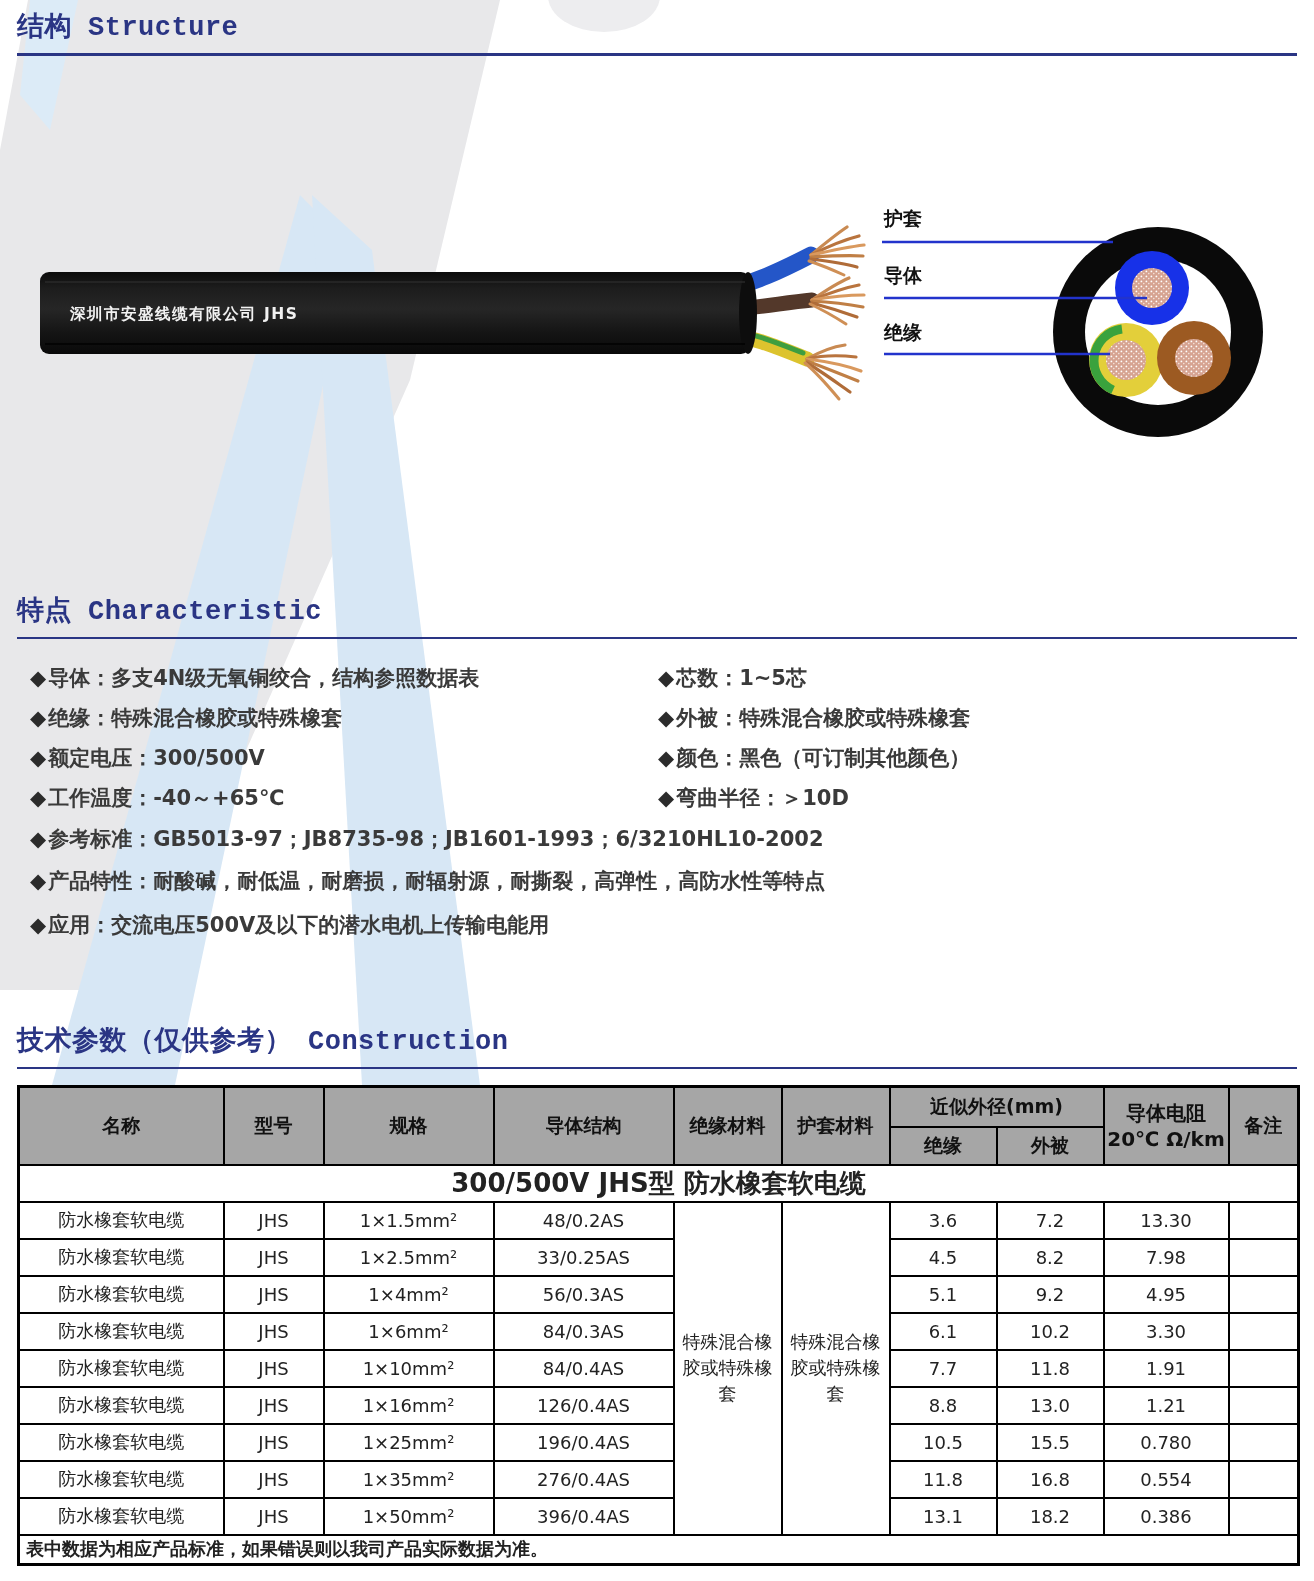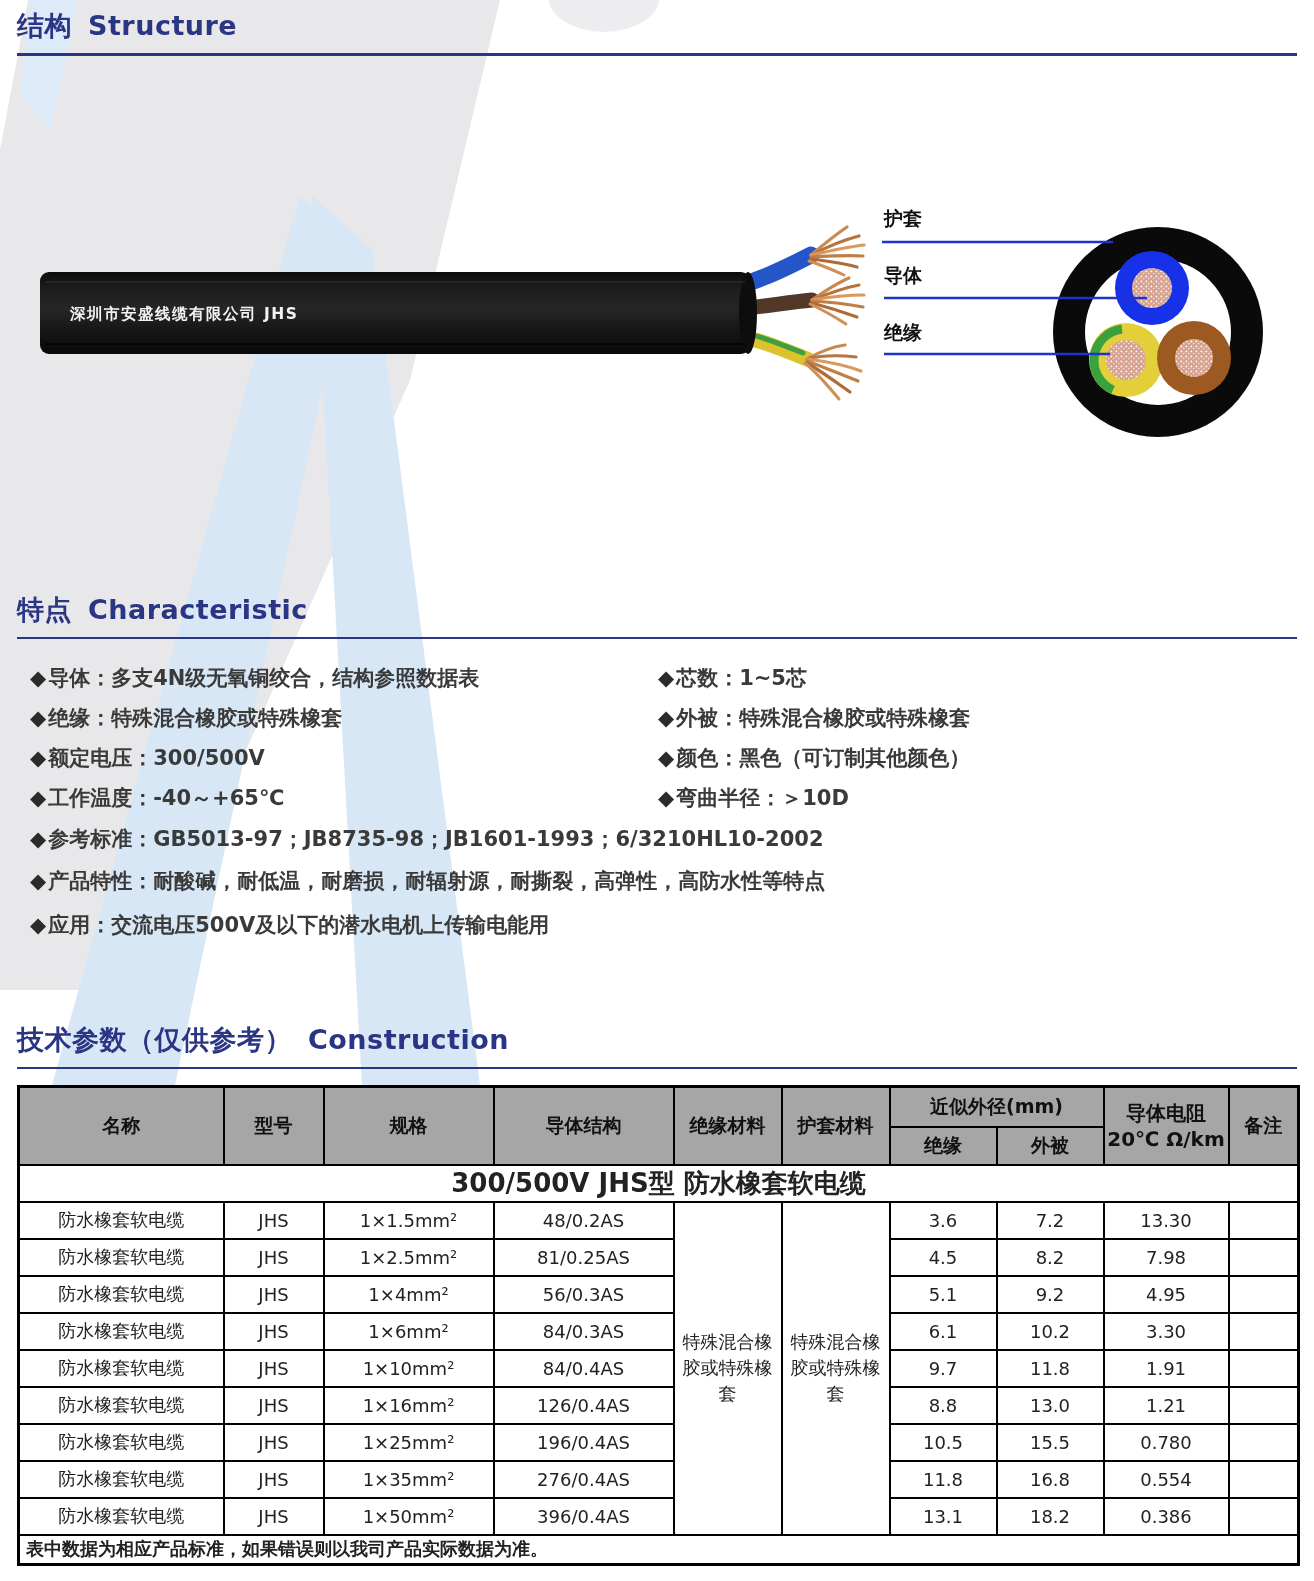--- a/index.html
+++ b/index.html
@@ -5,21 +5,21 @@
   html,body{margin:0;padding:0;background:#fff;}
   .page{
     position:relative;width:1314px;height:1581px;background:#ffffff;
     font-family:"DejaVu Sans","Liberation Sans",sans-serif;overflow:hidden;
   }
   
   .wm{position:absolute;inset:0;z-index:0;}
   .wm-shape{position:absolute;inset:0;}
   .wm-ellipse{position:absolute;left:548px;top:-40px;width:112px;height:72px;border-radius:50%;background:#ededef;}
   
-  .sec{position:absolute;left:17px;right:17px;z-index:2;}
+  .sec{position:absolute;left:17px;right:17px;z-index:2;font-family:Liberation Mono, monospace;}
   .sec-head{font-size:27px;font-weight:bold;color:#2A3584;letter-spacing:0.5px;}
   .sec-head .en{margin-left:16px;}
   .rule{background:#2A3584;margin-top:9px;}
   .rule.thick{height:3px;}
   .rule.thin{height:2px;}
   
   .cable-svg{position:absolute;left:25px;top:215px;z-index:1;}
   .cross{position:absolute;left:870px;top:195px;width:434px;height:270px;z-index:2;}
   .cross svg{position:absolute;left:0;top:0;}
   .cross-label{position:absolute;left:14px;font-size:19px;font-weight:bold;color:#111;}
@@ -275,21 +275,21 @@
             <td class="mat" rowspan="9">特殊混合橡胶或特殊橡套</td>
             <td>3.6</td>
             <td>7.2</td>
             <td>13.30</td>
             <td></td>
           </tr>
           <tr class="data-row">
             <td>防水橡套软电缆</td>
             <td>JHS</td>
             <td>1×2.5mm²</td>
-            <td>81/0.25AS</td>
+            <td>33/0.25AS</td>
             <td>4.5</td>
             <td>8.2</td>
             <td>7.98</td>
             <td></td>
           </tr>
           <tr class="data-row">
             <td>防水橡套软电缆</td>
             <td>JHS</td>
             <td>1×4mm²</td>
             <td>56/0.3AS</td>
@@ -306,21 +306,21 @@
             <td>6.1</td>
             <td>10.2</td>
             <td>3.30</td>
             <td></td>
           </tr>
           <tr class="data-row">
             <td>防水橡套软电缆</td>
             <td>JHS</td>
             <td>1×10mm²</td>
             <td>84/0.4AS</td>
-            <td>9.7</td>
+            <td>7.7</td>
             <td>11.8</td>
             <td>1.91</td>
             <td></td>
           </tr>
           <tr class="data-row">
             <td>防水橡套软电缆</td>
             <td>JHS</td>
             <td>1×16mm²</td>
             <td>126/0.4AS</td>
             <td>8.8</td>

